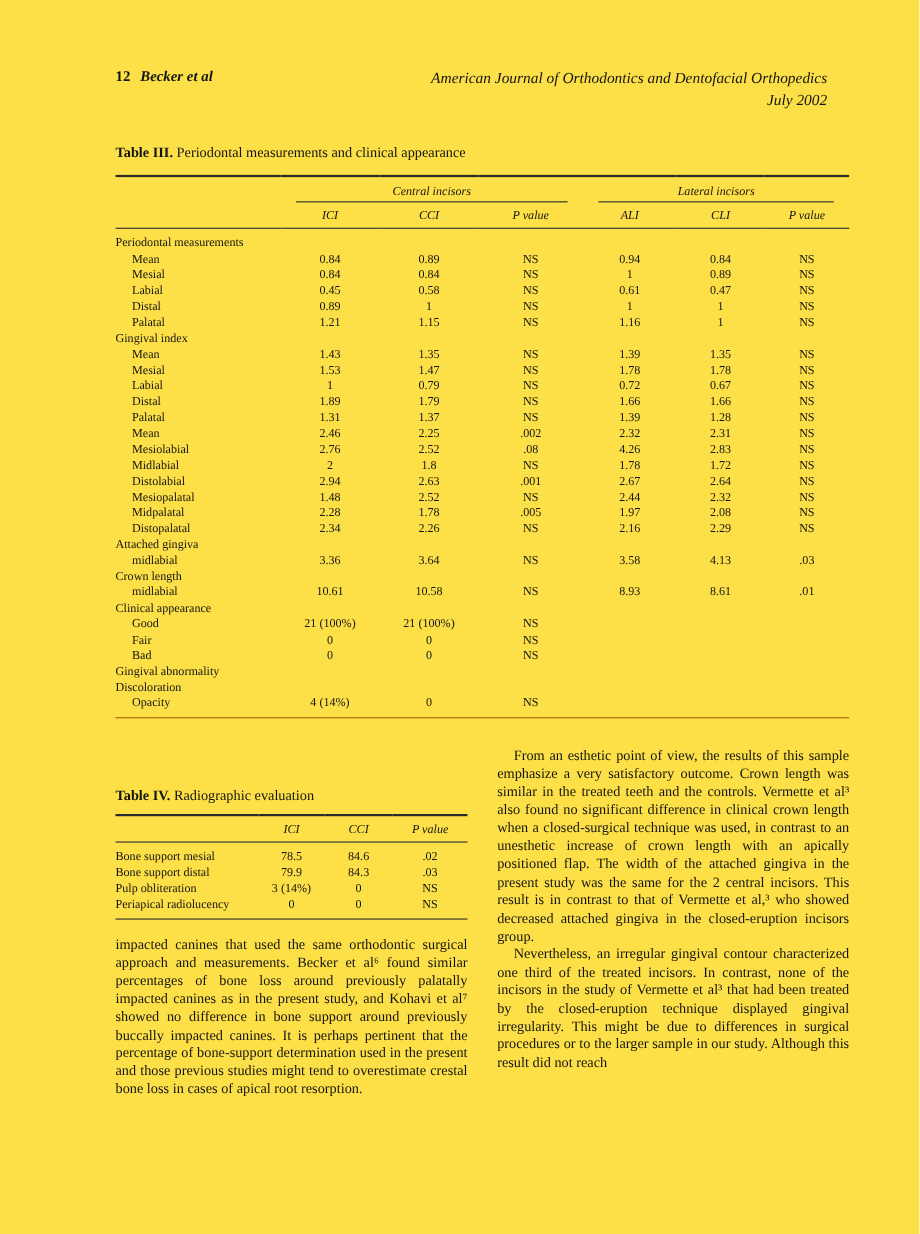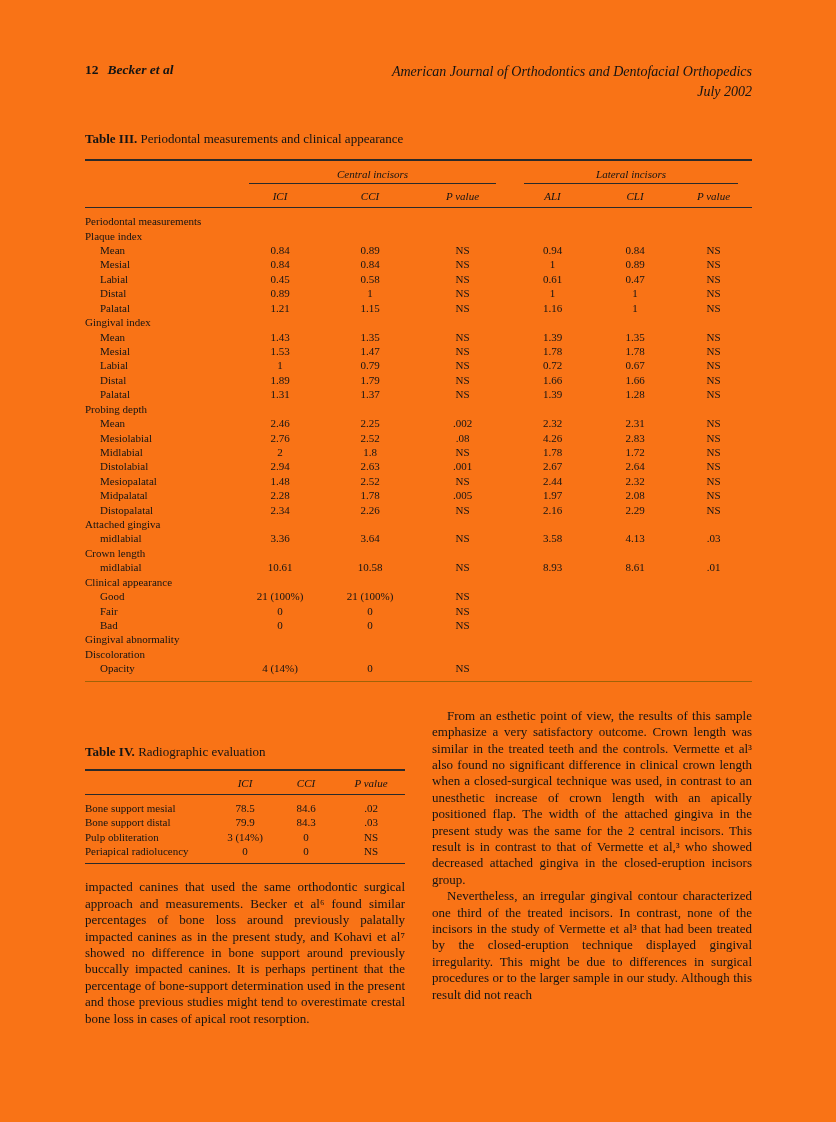--- a/index.html
+++ b/index.html
@@ -1,19 +1,19 @@
 <!DOCTYPE html>
 <html><head>
 <meta charset="utf-8">
 <style>
   * { margin:0; padding:0; box-sizing:border-box; }
   html,body { background:#ffffff; }
   .page {
-    width:836px; height:1122px; background:#f97316; position:relative; overflow:hidden;
-    font-family:"Liberation Serif","DejaVu Serif",serif; color:#141414;
+    width:836px; height:1122px; background:#fde047; position:relative; overflow:hidden;
+    font-family:"Liberation Serif","DejaVu Serif",serif; color:#141414;padding-left:20px;
   }
   .content { padding:62px 84px 0 85px; }
 
   
   .header { display:flex; justify-content:space-between; align-items:flex-start; }
   .h-left { font-size:13.5px; font-weight:bold; white-space:nowrap; }
   .h-left .author { font-style:italic; margin-left:9px; }
   .h-right { text-align:right; font-style:italic; font-size:14px; line-height:1.4; }
 
   
@@ -101,29 +101,20 @@
           <tr>
             <td class="rowlabel indent0">Periodontal measurements</td>
             <td class="val"></td>
             <td class="val"></td>
             <td class="val"></td>
             <td class="val"></td>
             <td class="val"></td>
             <td class="val"></td>
           </tr>
           <tr>
-            <td class="rowlabel indent0">Plaque index</td>
-            <td class="val"></td>
-            <td class="val"></td>
-            <td class="val"></td>
-            <td class="val"></td>
-            <td class="val"></td>
-            <td class="val"></td>
-          </tr>
-          <tr>
             <td class="rowlabel indent1">Mean</td>
             <td class="val">0.84</td>
             <td class="val">0.89</td>
             <td class="val">NS</td>
             <td class="val">0.94</td>
             <td class="val">0.84</td>
             <td class="val">NS</td>
           </tr>
           <tr>
             <td class="rowlabel indent1">Mesial</td>
@@ -207,29 +198,20 @@
             <td class="val">NS</td>
           </tr>
           <tr>
             <td class="rowlabel indent1">Palatal</td>
             <td class="val">1.31</td>
             <td class="val">1.37</td>
             <td class="val">NS</td>
             <td class="val">1.39</td>
             <td class="val">1.28</td>
             <td class="val">NS</td>
-          </tr>
-          <tr>
-            <td class="rowlabel indent0">Probing depth</td>
-            <td class="val"></td>
-            <td class="val"></td>
-            <td class="val"></td>
-            <td class="val"></td>
-            <td class="val"></td>
-            <td class="val"></td>
           </tr>
           <tr>
             <td class="rowlabel indent1">Mean</td>
             <td class="val">2.46</td>
             <td class="val">2.25</td>
             <td class="val">.002</td>
             <td class="val">2.32</td>
             <td class="val">2.31</td>
             <td class="val">NS</td>
           </tr>

